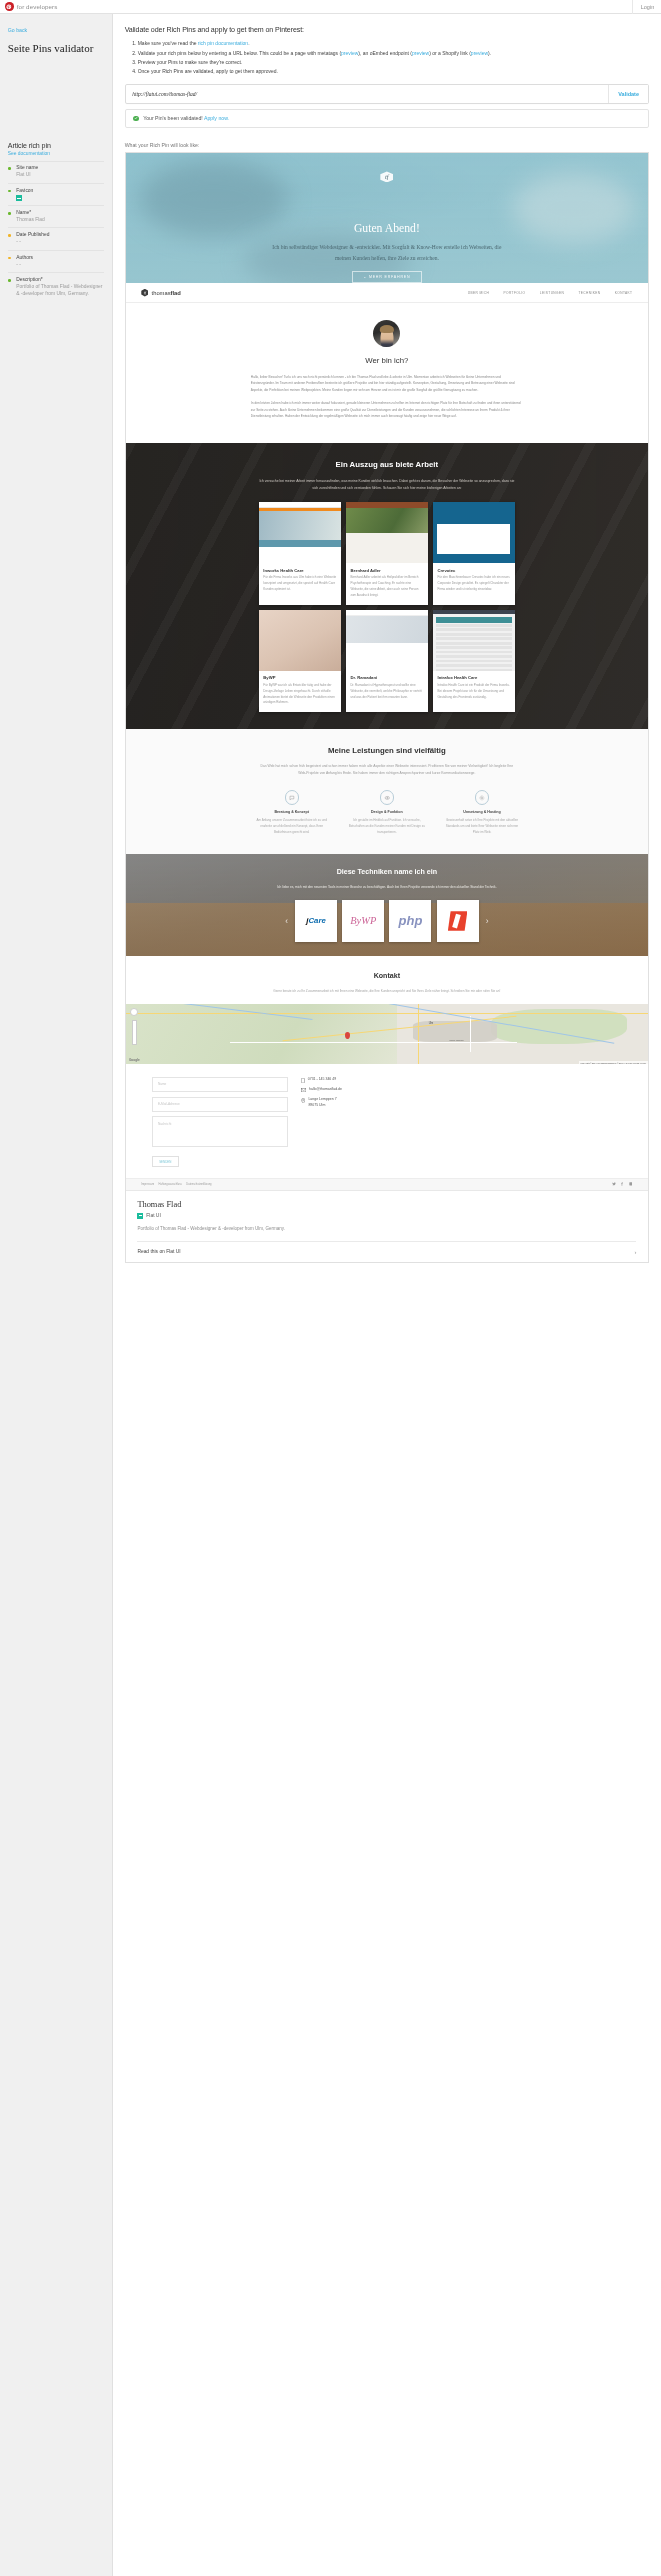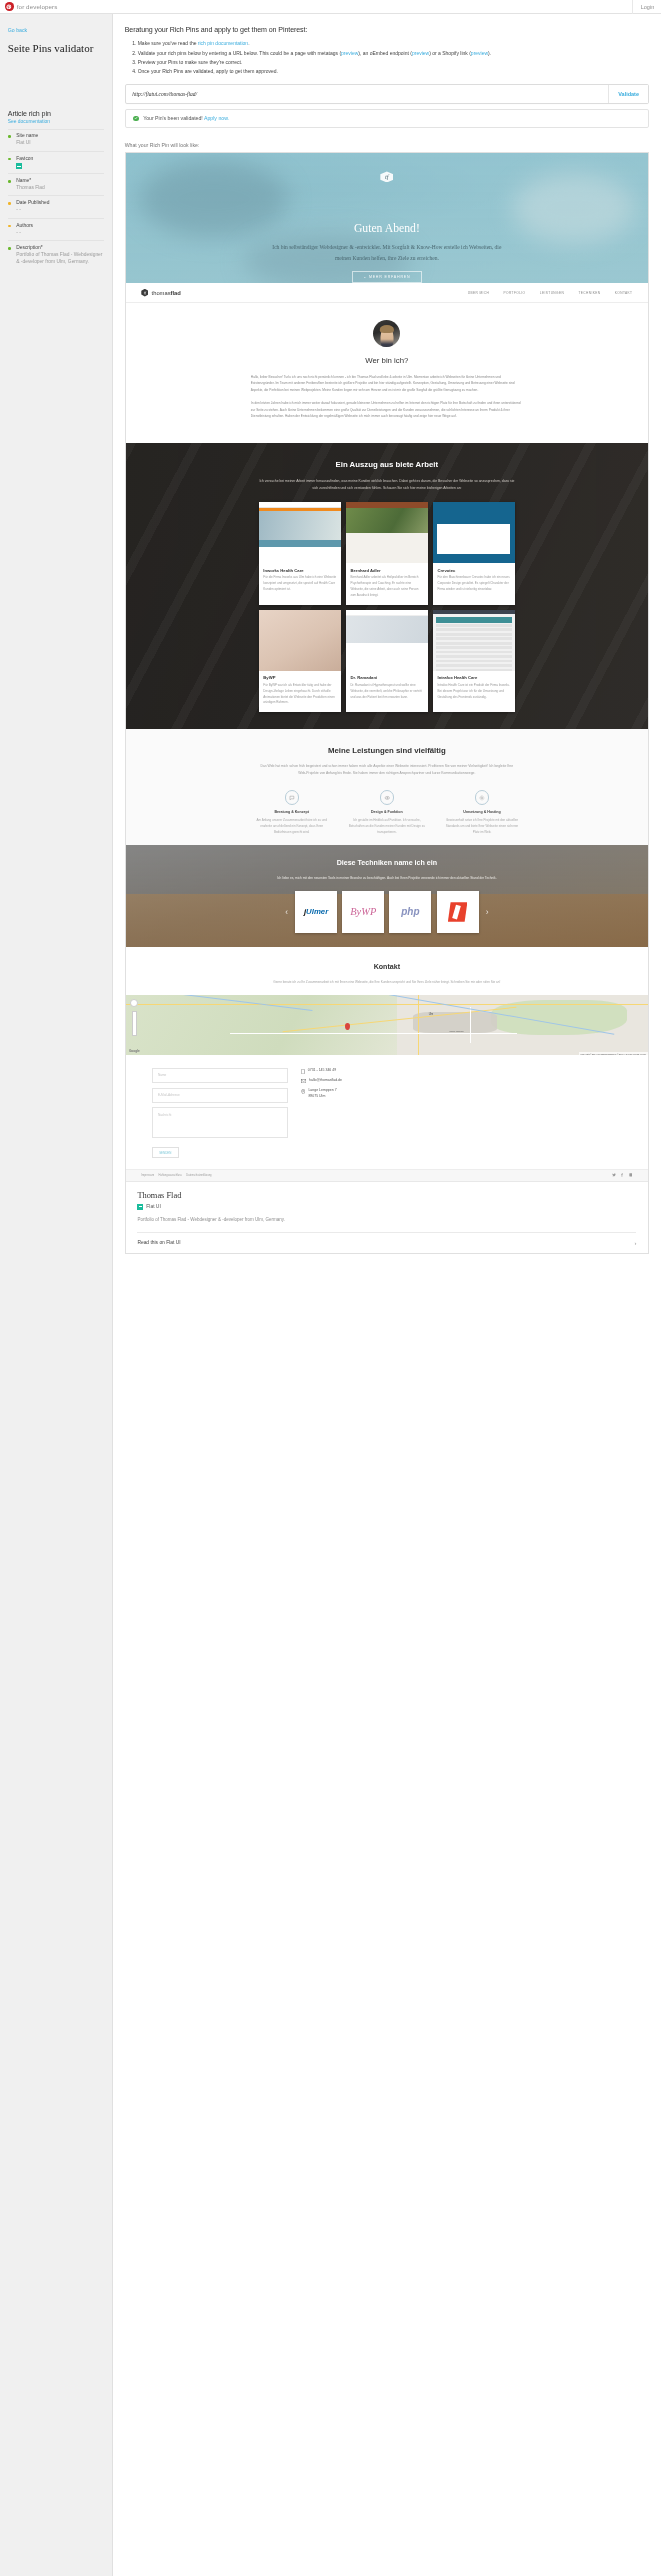--- a/index.html
+++ b/index.html
@@ -44,21 +44,21 @@
   }
   .content { flex: 1; padding: 11.7px 13px 0 11.7px; background: #fff; }
 
   
   .go-back { font-size: 5.2px; color: #3badde; text-decoration: none; display: inline-block; }
   .sidebar-title {
     font-family: "Liberation Serif", serif;
     font-size: 11px; line-height: 1.12; color: #222;
     margin-top: 7.8px; font-weight: 400;
   }
-  .pin-type-block { margin-top: 56px; }
+  .pin-type-block { margin-top: 88px; }
   .pin-type-title { font-size: 7.1px; color: #333; font-weight: 400; letter-spacing: -0.1px; }
   .see-doc { font-size: 4.9px; color: #3badde; text-decoration: none; display: block; margin-top: 0.6px; }
   .field-list { margin-top: 4.5px; }
   .field-row {
     border-top: 0.6px solid #e3e3e3;
     padding: 3.9px 0 3.9px 8.4px;
     position: relative;
   }
   .field-dot {
     position: absolute; left: 0.6px; top: 5.8px;
@@ -258,21 +258,21 @@
   .shot-ram .bar { height: 5.8px; background: #fff; border-bottom: 0.6px solid #eee; }
   .shot-ram .hero2 { height: 27px; background: linear-gradient(110deg,#dfe4e8 0%, #cfd7dd 100%); }
   .shot-ram .rest { height: 28px; background: #fff; }
   .shot-intra { background: #f1f1f1; }
   .shot-intra .bar { height: 4.5px; background: #3d4450; }
   .shot-intra .teal2 { height: 5.8px; background: #3e8f96; margin: 2.6px 3.2px 1.3px; }
   .shot-intra .rows { padding: 0 3.2px; }
   .shot-intra .rows i { display: block; height: 2.6px; background: #e3e3e3; margin-bottom: 1.9px; }
 
   
-  .services { background: #fafafa; padding: 17px 0 10px; }
+  .services { background: #fafafa; padding: 17px 0 19px; }
   .sv-title { text-align: center; font-size: 7.8px; color: #333; font-weight: bold; }
   .sv-sub {
     width: 259px; margin: 7.8px auto 0; text-align: center;
     font-size: 3.4px; line-height: 2.15; color: #999;
   }
   .sv-grid { display: grid; grid-template-columns: repeat(3,1fr); width: 279px; margin: 13px auto 0; gap: 6.5px; }
   .sv-item { text-align: center; }
   .sv-icon {
     width: 14.3px; height: 14.3px; border-radius: 50%;
     border: 0.6px solid #b8cdd8; margin: 0 auto;
@@ -308,21 +308,21 @@
     cursor: pointer; padding: 0 1.9px; line-height: 1;
   }
   .car-item {
     width: 42px; height: 42px; background: #fff;
     display: flex; align-items: center; justify-content: center;
     box-shadow: 0 0.6px 2.6px rgba(0,0,0,.25);
   }
   .logo-jquery { font-size: 7.8px; font-weight: bold; font-style: italic; color: #111; }
   .logo-jquery b { color: #0769ad; }
   .logo-sass { font-family: "Liberation Serif", serif; font-style: italic; font-size: 10.4px; color: #cd6799; }
-  .logo-php { font-size: 10px; font-style: italic; font-weight: bold; color: #8892bf; }
+  .logo-php { font-size: 13px; font-style: italic; font-weight: bold; color: #8892bf; }
   .logo-red { width: 19.5px; height: 19.5px; background: #e8412c;
     clip-path: polygon(14% 0,100% 0,86% 100%,0 100%); position: relative; }
   .logo-red::after { content:""; position:absolute; left:30%; top:14%; width:4.5px; height:72%;
     background:#fff; transform: rotate(16deg); }
 
   
   .contact { background: #fff; padding: 15.6px 0 0; }
   .ct-title { text-align: center; font-size: 7.1px; color: #333; font-weight: bold; }
   .ct-sub {
     width: 233px; margin: 7.8px auto 0; text-align: center;
@@ -463,21 +463,21 @@
         <div class="field-row">
           <span class="field-dot dot-ok"></span>
           <div class="field-label">Description*</div>
           <div class="field-value">Portfolio of Thomas Flad - Webdesigner &amp; -developer from Ulm, Germany.</div>
         </div>
       </div>
     </div>
   </aside>
 
   <main class="content">
-    <h2 class="main-heading">Beratung your Rich Pins and apply to get them on Pinterest:</h2>
+    <h2 class="main-heading">Validate oder Rich Pins and apply to get them on Pinterest:</h2>
 
     <ol class="steps">
       <li><span>Make sure you've read the </span><a href="#">rich pin documentation</a><span>.</span></li>
       <li><span>Validate your rich pins below by entering a URL below. This could be a page with metatags (</span><a href="#">preview</a><span>), an oEmbed endpoint (</span><a href="#">preview</a><span>) or a Shopify link (</span><a href="#">preview</a><span>).</span></li>
       <li>Preview your Pins to make sure they're correct.</li>
       <li>Once your Rich Pins are validated, apply to get them approved.</li>
     </ol>
 
     <div class="url-form">
       <input class="url-input" type="text" value="http://flatui.com/thomas-flad/" style="">
@@ -665,21 +665,21 @@
         </div>
       </section>
 
       <section class="tech">
         <div class="tech-inner">
           <h3 class="tech-title">Diese Techniken name ich ein</h3>
           <p class="tech-sub">Ich liebe es, mich mit den neuesten Tools in meiner Branche zu beschäftigen. Auch bei Ihren Projekte verwende ich immer den aktuellen Stand der Technik.</p>
           <div class="tech-carousel">
             <button class="car-arrow">‹</button>
             <div class="car-item">
-              <span class="logo-jquery">j<b>Ulmer</b></span>
+              <span class="logo-jquery">j<b>Care</b></span>
             </div>
             <div class="car-item">
               <span class="logo-sass">ByWP</span>
             </div>
             <div class="car-item">
               <span class="logo-php">php</span>
             </div>
             <div class="car-item">
               <span class="logo-red"></span>
             </div>

